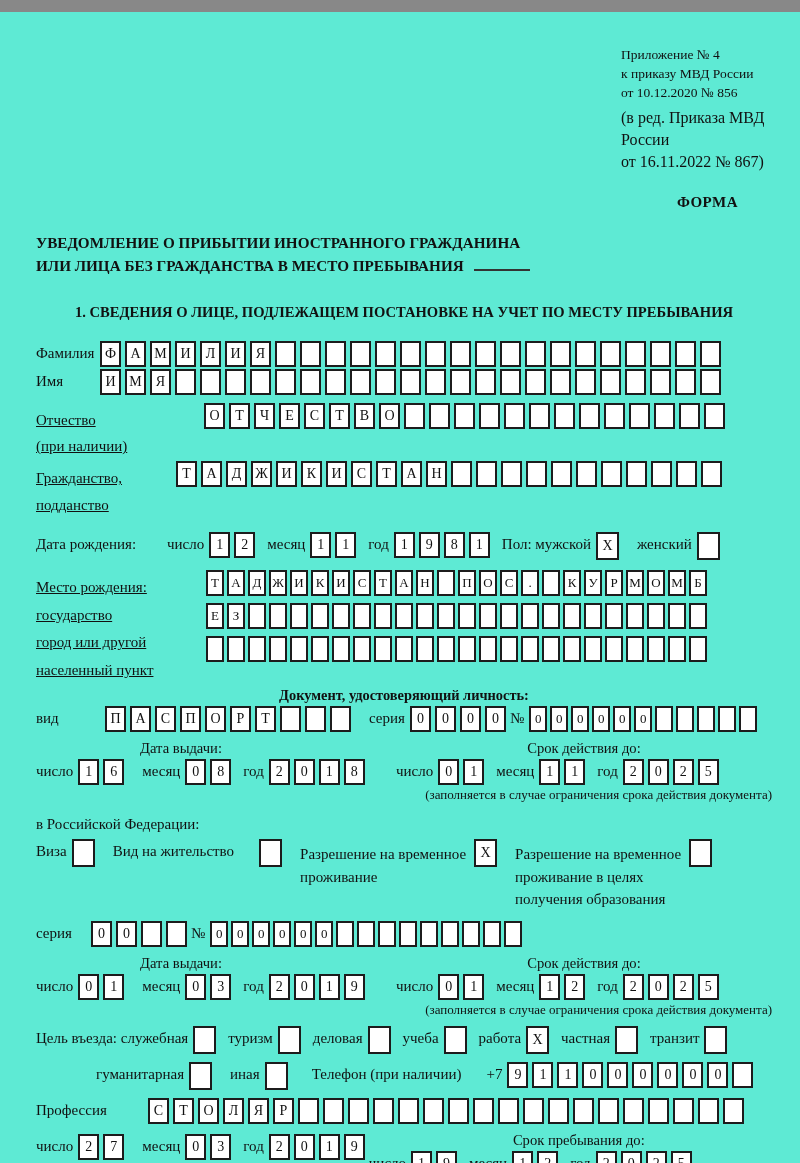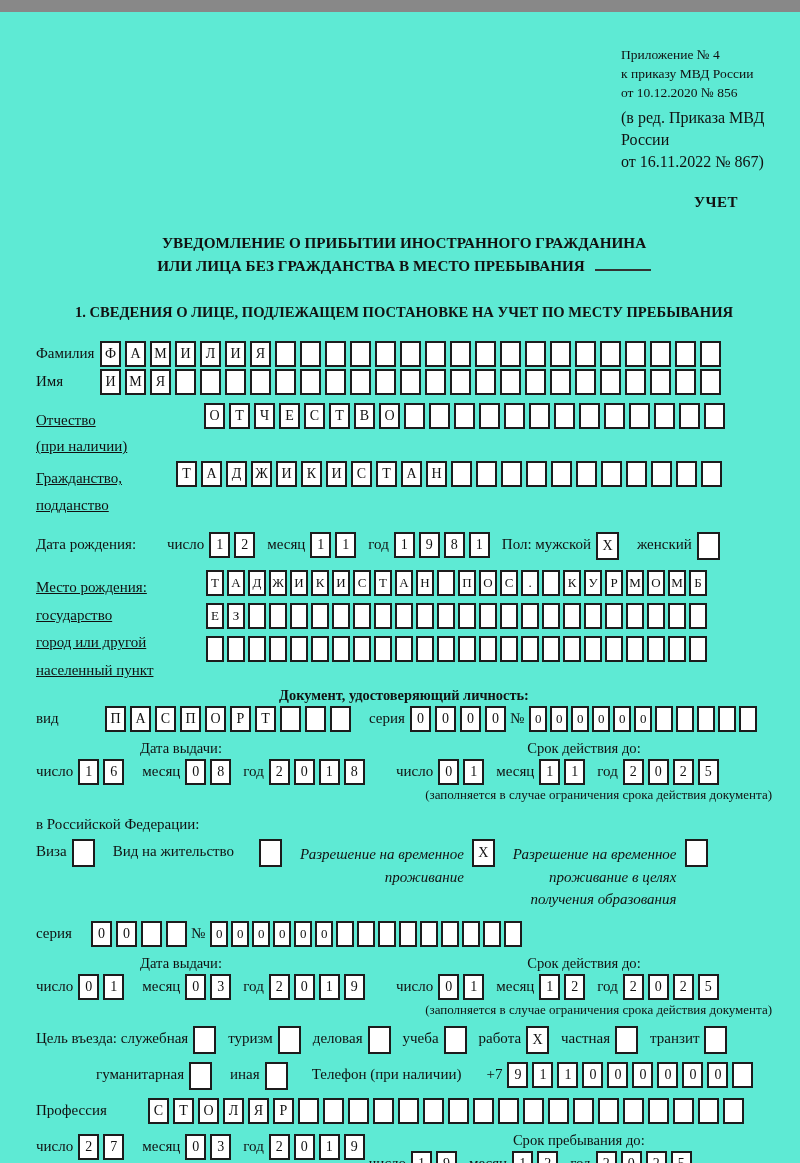--- a/index.html
+++ b/index.html
@@ -5,21 +5,21 @@
   html,body{margin:0;padding:0;background:#888;}
   .page{
     width:800px;height:1163px;background:#5eead4;margin:12px auto;
     font-family:"Liberation Serif","DejaVu Serif",serif;
     color:#111;box-sizing:border-box;padding:34px 28px 10px 36px;
     position:relative;overflow:hidden;font-size:15px;
   }
   .appendix{margin-left:585px;font-size:13.5px;line-height:1.4;}
   .appendix .small{font-size:16px;margin-top:4px;line-height:1.4;}
   .forma{font-weight:bold;text-align:right;margin:20px 34px 0 0;font-size:15px;letter-spacing:.5px;}
-  .title{font-weight:bold;text-align:center;font-size:15.2px;margin-top:20px;line-height:1.55;}
+  .title{font-weight:bold;font-size:15.2px;margin-top:20px;line-height:1.55;}
   .underline{display:inline-block;width:56px;border-bottom:2px solid #333;margin-left:10px;}
   .section-head{font-weight:bold;text-align:center;font-size:14.6px;margin-top:26px;}
   .row{display:flex;align-items:flex-start;margin-top:6px;}
   .lbl{padding-top:4px;white-space:nowrap;}
   .lbl2{padding-top:4px;line-height:1.75;white-space:nowrap;text-decoration:underline;}
   .cells{display:flex;flex-wrap:nowrap;}
   .cell{
     display:inline-block;width:17px;height:22px;border:2px solid #1c1c1c;
     margin-right:4px;text-align:center;line-height:22px;font-size:14px;background:#fff;
     flex:0 0 auto;
@@ -28,41 +28,41 @@
   .cb .cell{width:19px;height:24px;line-height:24px;}
   .caption{padding-top:4px;white-space:nowrap;margin-right:5px;}
   .gap8{width:8px;flex:0 0 auto;}.gap14{width:14px;flex:0 0 auto;}
   .gap20{width:20px;flex:0 0 auto;}.gap30{width:30px;flex:0 0 auto;}
   .center-bold{font-weight:bold;text-align:center;font-size:14.4px;margin-top:10px;}
   .twocol{display:flex;margin-top:8px;}
   .colhead{text-align:center;font-size:14.6px;}
   .dategroup{display:flex;align-items:flex-start;margin-top:2px;}
   .note{font-size:13px;text-align:right;margin-top:2px;}
   .stack{line-height:1.6;}
-  .cbox-label{text-align:right;line-height:1.5;padding-top:4px;font-style:italic;}
+  .cbox-label{text-align:left;line-height:1.5;padding-top:4px;}
   .mt2{margin-top:2px;}.mt8{margin-top:8px;}.mt10{margin-top:10px;}
   .mt14{margin-top:14px;}.mt20{margin-top:20px;}
   .rowgap{margin-top:7px;}
 </style>
 </head>
 <body>
 
 <div class="page">
 
   <div class="appendix">
     <div>Приложение № 4</div>
     <div>к приказу МВД России</div>
     <div>от 10.12.2020 № 856</div>
     <div class="small">
       <div>(в ред. Приказа МВД России</div>
       <div>от 16.11.2022 № 867)</div>
     </div>
   </div>
 
-  <div class="forma">УЧЕТ</div>
+  <div class="forma">ФОРМА</div>
 
   <div class="title">
     <div>УВЕДОМЛЕНИЕ О ПРИБЫТИИ ИНОСТРАННОГО ГРАЖДАНИНА</div>
     <div>
       <span>ИЛИ ЛИЦА БЕЗ ГРАЖДАНСТВА В МЕСТО ПРЕБЫВАНИЯ</span><span class="underline"></span>
     </div>
   </div>
 
   <div class="section-head">1. СВЕДЕНИЯ О ЛИЦЕ, ПОДЛЕЖАЩЕМ ПОСТАНОВКЕ НА УЧЕТ ПО МЕСТУ ПРЕБЫВАНИЯ</div>
 

